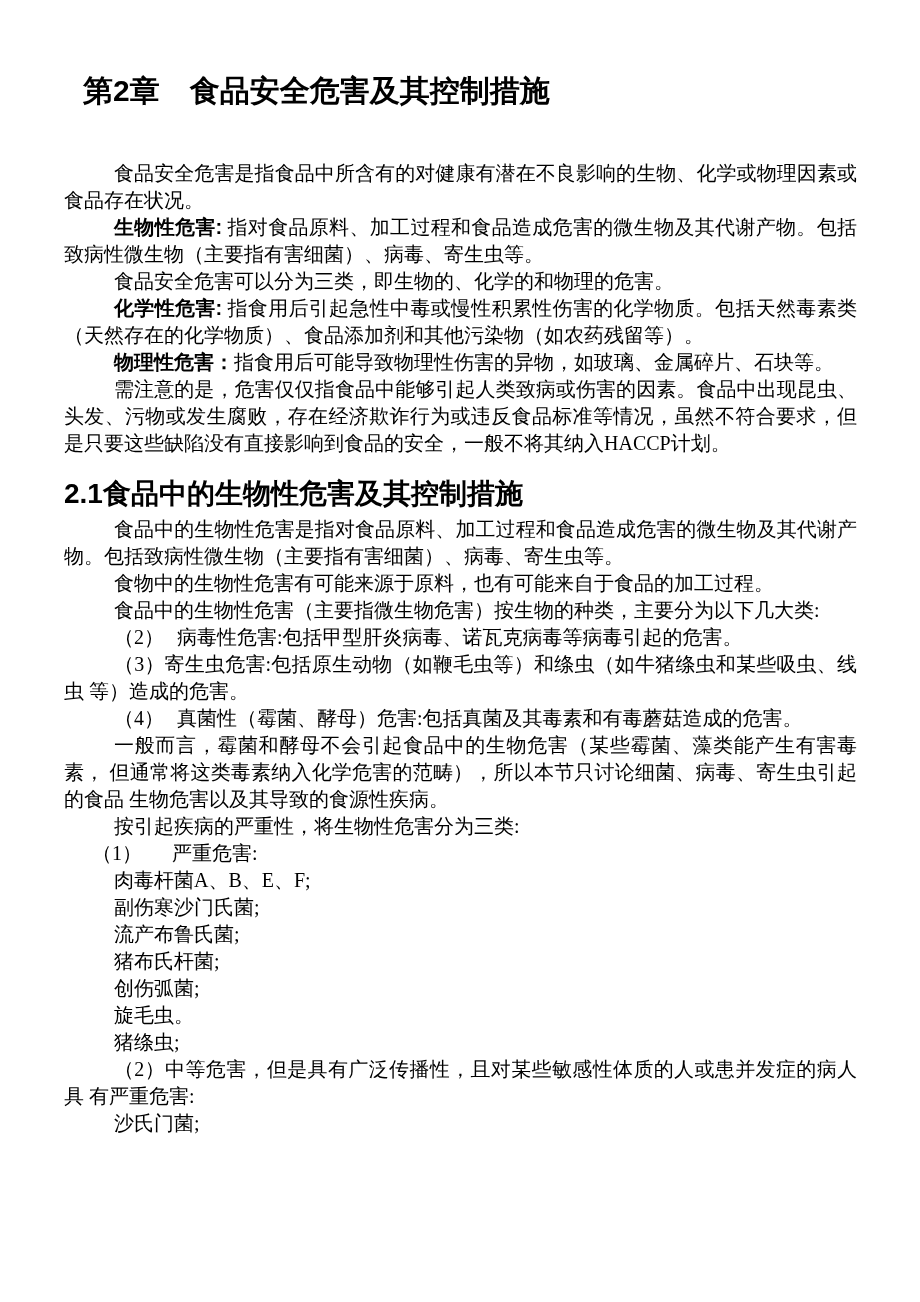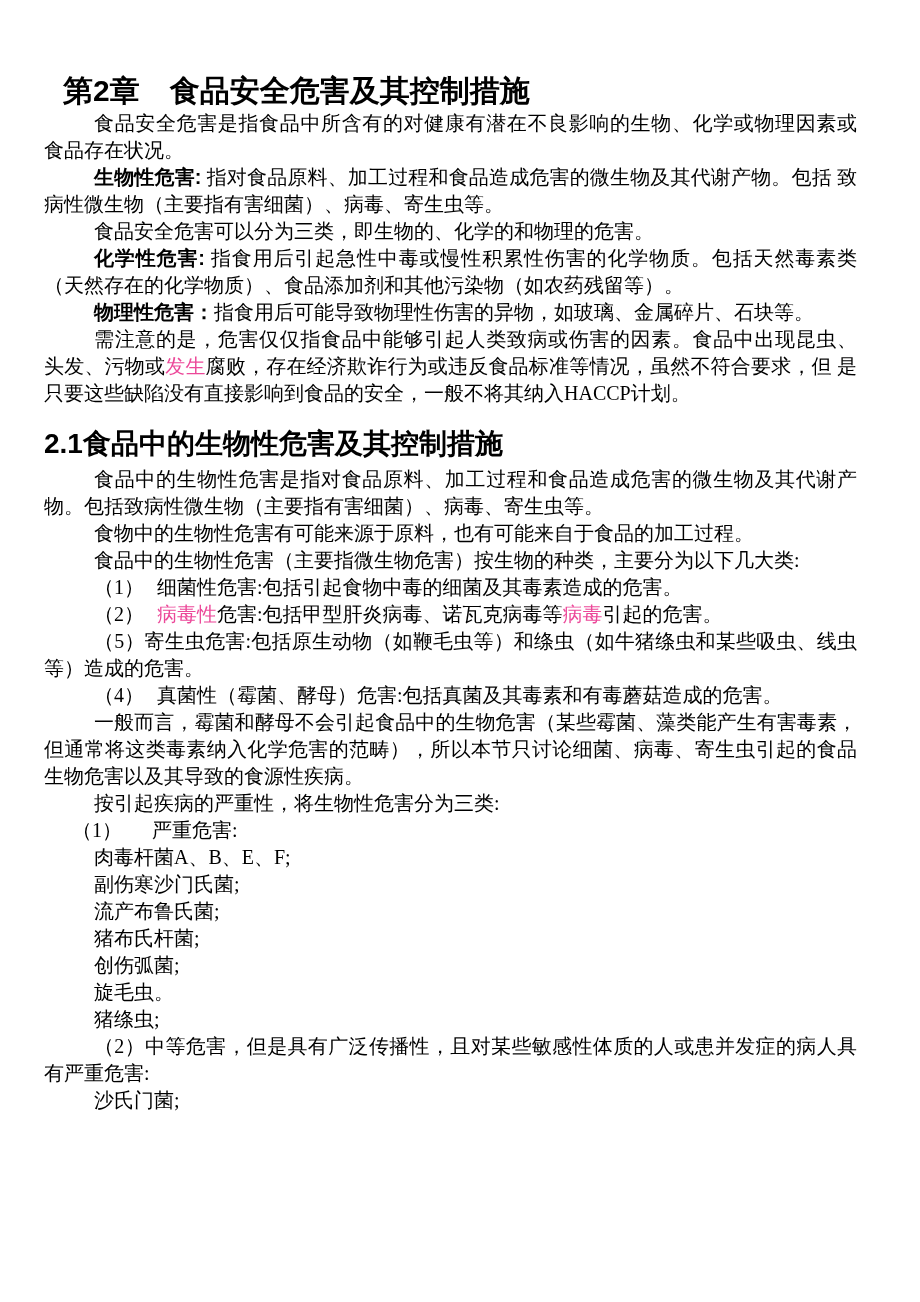--- a/index.html
+++ b/index.html
@@ -11,50 +11,51 @@
     position: relative;
     width: 920px;
     height: 1302px;
     margin: 0 auto;
     background: #ffffff;
     color: #000000;
     font-family: "Liberation Serif", "DejaVu Serif", serif;
     font-size: 20px;
     line-height: 27px;
     box-sizing: border-box;
-    padding: 72px 63px 0 44px;
+    padding: 72px 63px 0 64px;
     overflow: hidden;
   }
   .chapter-title {
     font-family: "Liberation Sans", "DejaVu Sans", sans-serif;
     font-weight: bold;
     font-size: 30px;
     line-height: 38px;
     margin: 0 0 0 19px;
     white-space: nowrap;
   }
   .body-text {
+    margin-top: 50px;
     text-align: justify;
   }
   p { margin: 0; padding: 0; }
   .indent { text-indent: 50px; }
   .indent-sm { text-indent: 28px; }
   .section-heading {
     font-family: "Liberation Sans", "DejaVu Sans", sans-serif;
     font-weight: bold;
     font-size: 28px;
     line-height: 30px;
     margin: 22px 0 7px 0;
     text-align: left;
   }
   .lead {
     font-family: "Liberation Sans", "DejaVu Sans", sans-serif;
     font-weight: bold;
   }
-  .red { color: #ec4899; }
+  .red { color: #000000; }
   .g1 { margin-right: 13px; }
   .g2 { margin-right: 30px; }
 </style>
 </head>
 <body>
 
 <div class="page">
 
   <h1 class="chapter-title">第2章　食品安全危害及其控制措施</h1>
 
@@ -73,25 +74,24 @@
     <p class="indent"><span>需注意的是，危害仅仅指食品中能够引起人类致病或伤害的因素。食品中出现昆虫、 头发、污物或</span><span class="red">发生</span><span>腐败，存在经济欺诈行为或违反食品标准等情况，虽然不符合要求，但 是只要这些缺陷没有直接影响到食品的安全，一般不将其纳入HACCP计划。</span></p>
 
     <h2 class="section-heading">2.1食品中的生物性危害及其控制措施</h2>
 
     <p class="indent">食品中的生物性危害是指对食品原料、加工过程和食品造成危害的微生物及其代谢产 物。包括致病性微生物（主要指有害细菌）、病毒、寄生虫等。</p>
 
     <p class="indent">食物中的生物性危害有可能来源于原料，也有可能来自于食品的加工过程。</p>
 
     <p class="indent">食品中的生物性危害（主要指微生物危害）按生物的种类，主要分为以下几大类:</p>
 
-    <p class="indent"><span class="g1">（1）</span><span>细菌性危害:包括引起食物中毒的细菌及其毒素造成的危害。</span></p>
 
     <p class="indent"><span class="g1">（2）</span><span class="red">病毒性</span><span>危害:包括甲型肝炎病毒、诺瓦克病毒等</span><span class="red">病毒</span><span>引起的危害。</span></p>
 
-    <p class="indent">（5）寄生虫危害:包括原生动物（如鞭毛虫等）和绦虫（如牛猪绦虫和某些吸虫、线虫 等）造成的危害。</p>
+    <p class="indent">（3）寄生虫危害:包括原生动物（如鞭毛虫等）和绦虫（如牛猪绦虫和某些吸虫、线虫 等）造成的危害。</p>
 
     <p class="indent"><span class="g1">（4）</span><span>真菌性（霉菌、酵母）危害:包括真菌及其毒素和有毒蘑菇造成的危害。</span></p>
 
     <p class="indent">一般而言，霉菌和酵母不会引起食品中的生物危害（某些霉菌、藻类能产生有害毒素， 但通常将这类毒素纳入化学危害的范畴），所以本节只讨论细菌、病毒、寄生虫引起的食品 生物危害以及其导致的食源性疾病。</p>
 
     <p class="indent">按引起疾病的严重性，将生物性危害分为三类:</p>
 
     <p class="indent-sm"><span class="g2">（1）</span><span>严重危害:</span></p>
 
     <p class="indent">肉毒杆菌A、B、E、F;</p>

